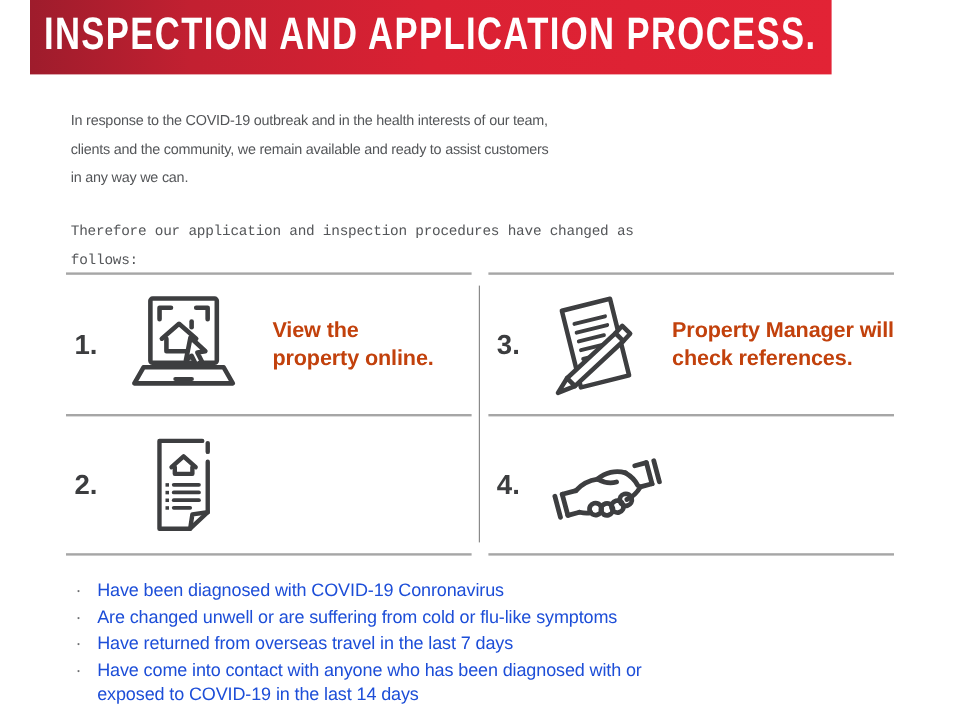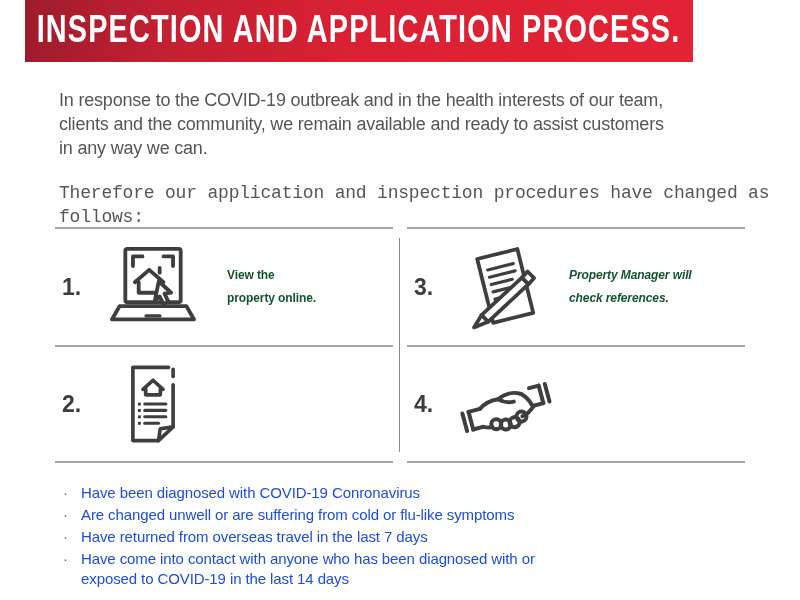--- a/index.html
+++ b/index.html
@@ -15,43 +15,43 @@
     background:linear-gradient(90deg,#9e1c2c 0%,#c22031 20%,#da2133 50%,#e22335 100%);
     display:flex; align-items:center; justify-content:center;
   }
   .banner-title {
     color:#ffffff; font-size:38px; font-weight:700; letter-spacing:1.5px;
     white-space:nowrap; transform:scaleX(0.76); transform-origin:center;
     margin-top:-4px;
   }
 
   
-  .intro { position:absolute; left:59px; top:88px; color:#545659; font-size:18px; line-height:24px; }
+  .intro { position:absolute; left:59px; top:88px; color:#545659; font-size:12px; line-height:24px; }
   .intro p { margin:0; white-space:pre; letter-spacing:-0.2px; }
   .intro p + p { margin-top:21px;font-family:Liberation Mono, monospace; }
 
   
   .steps-grid { position:absolute; left:55px; top:227px; width:690px; height:236px; }
   .cell {
     position:absolute; width:338px; height:118px; box-sizing:border-box;
     border-top:2px solid #a6a6a6; display:flex; align-items:center;
   }
   .cell.r1c1 { left:0; top:0; }
   .cell.r1c2 { left:352px; top:0; }
   .cell.r2c1 { left:0; top:118px; border-bottom:2px solid #a6a6a6; }
   .cell.r2c2 { left:352px; top:118px; border-bottom:2px solid #a6a6a6; }
   .vline { position:absolute; left:344px; top:11px; width:1px; height:214px; background:#8a8a8a; }
 
   .num { width:44px; padding-left:7px; box-sizing:border-box; font-size:23px; font-weight:700; color:#3c3d3f; }
   .icon-box { width:108px; display:flex; align-items:center; justify-content:center; flex-shrink:0; }
   .step-text {
-    font-size:12px; font-weight:700; color:#14532d; line-height:23px;
+    font-size:18px; font-weight:700; color:#c2410c; line-height:23px;
     white-space:pre; margin-left:20px; letter-spacing:-0.1px;
   }
-  .cell.right .step-text { margin-left:10px;font-style:italic; }
+  .cell.right .step-text { margin-left:10px; }
 
   .ic { stroke:#3d3e40; fill:none; stroke-width:4; stroke-linecap:round; stroke-linejoin:round; }
   .ic .thin { stroke-width:3.4; }
   .ic .fillDark { fill:#3d3e40; stroke:none; }
   .ic .mask { fill:#ffffff; }
 
   
   .notice { position:absolute; left:58px; top:481px; }
   .notice-heading { margin:0 0 7px 0; font-size:16px; font-weight:700; color:#48494b; letter-spacing:-0.1px; }
   .notice ul { list-style:none; margin:0; padding:0; }

